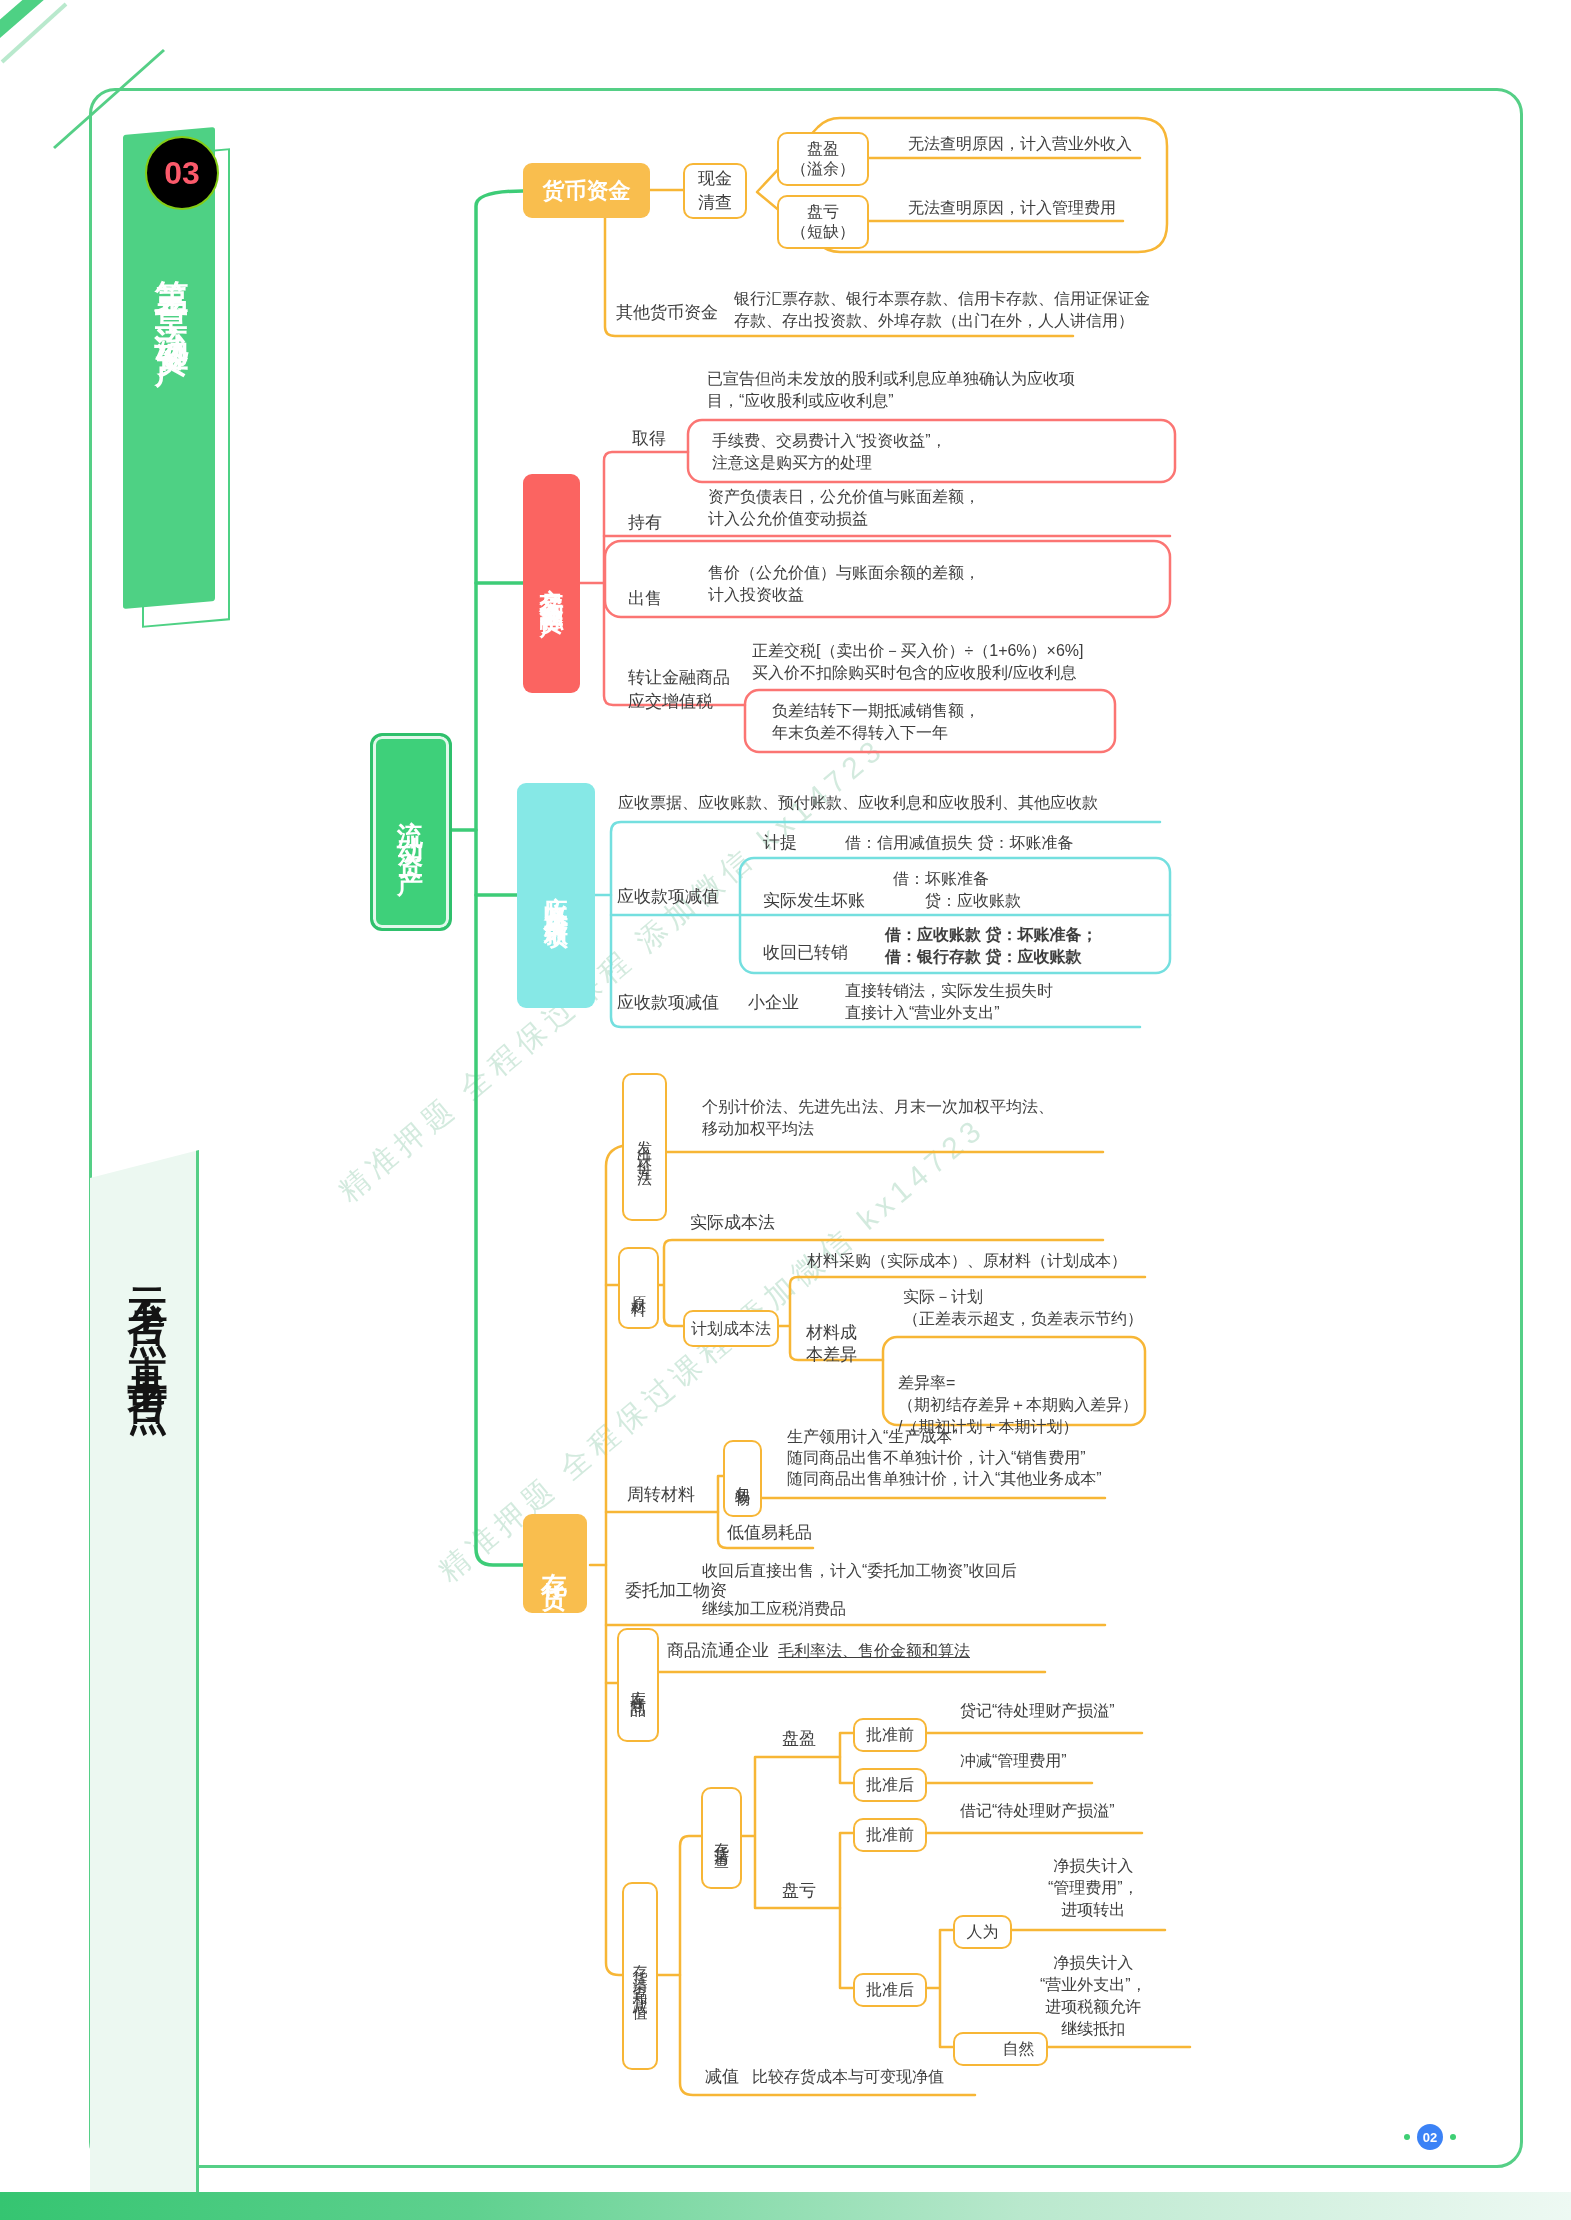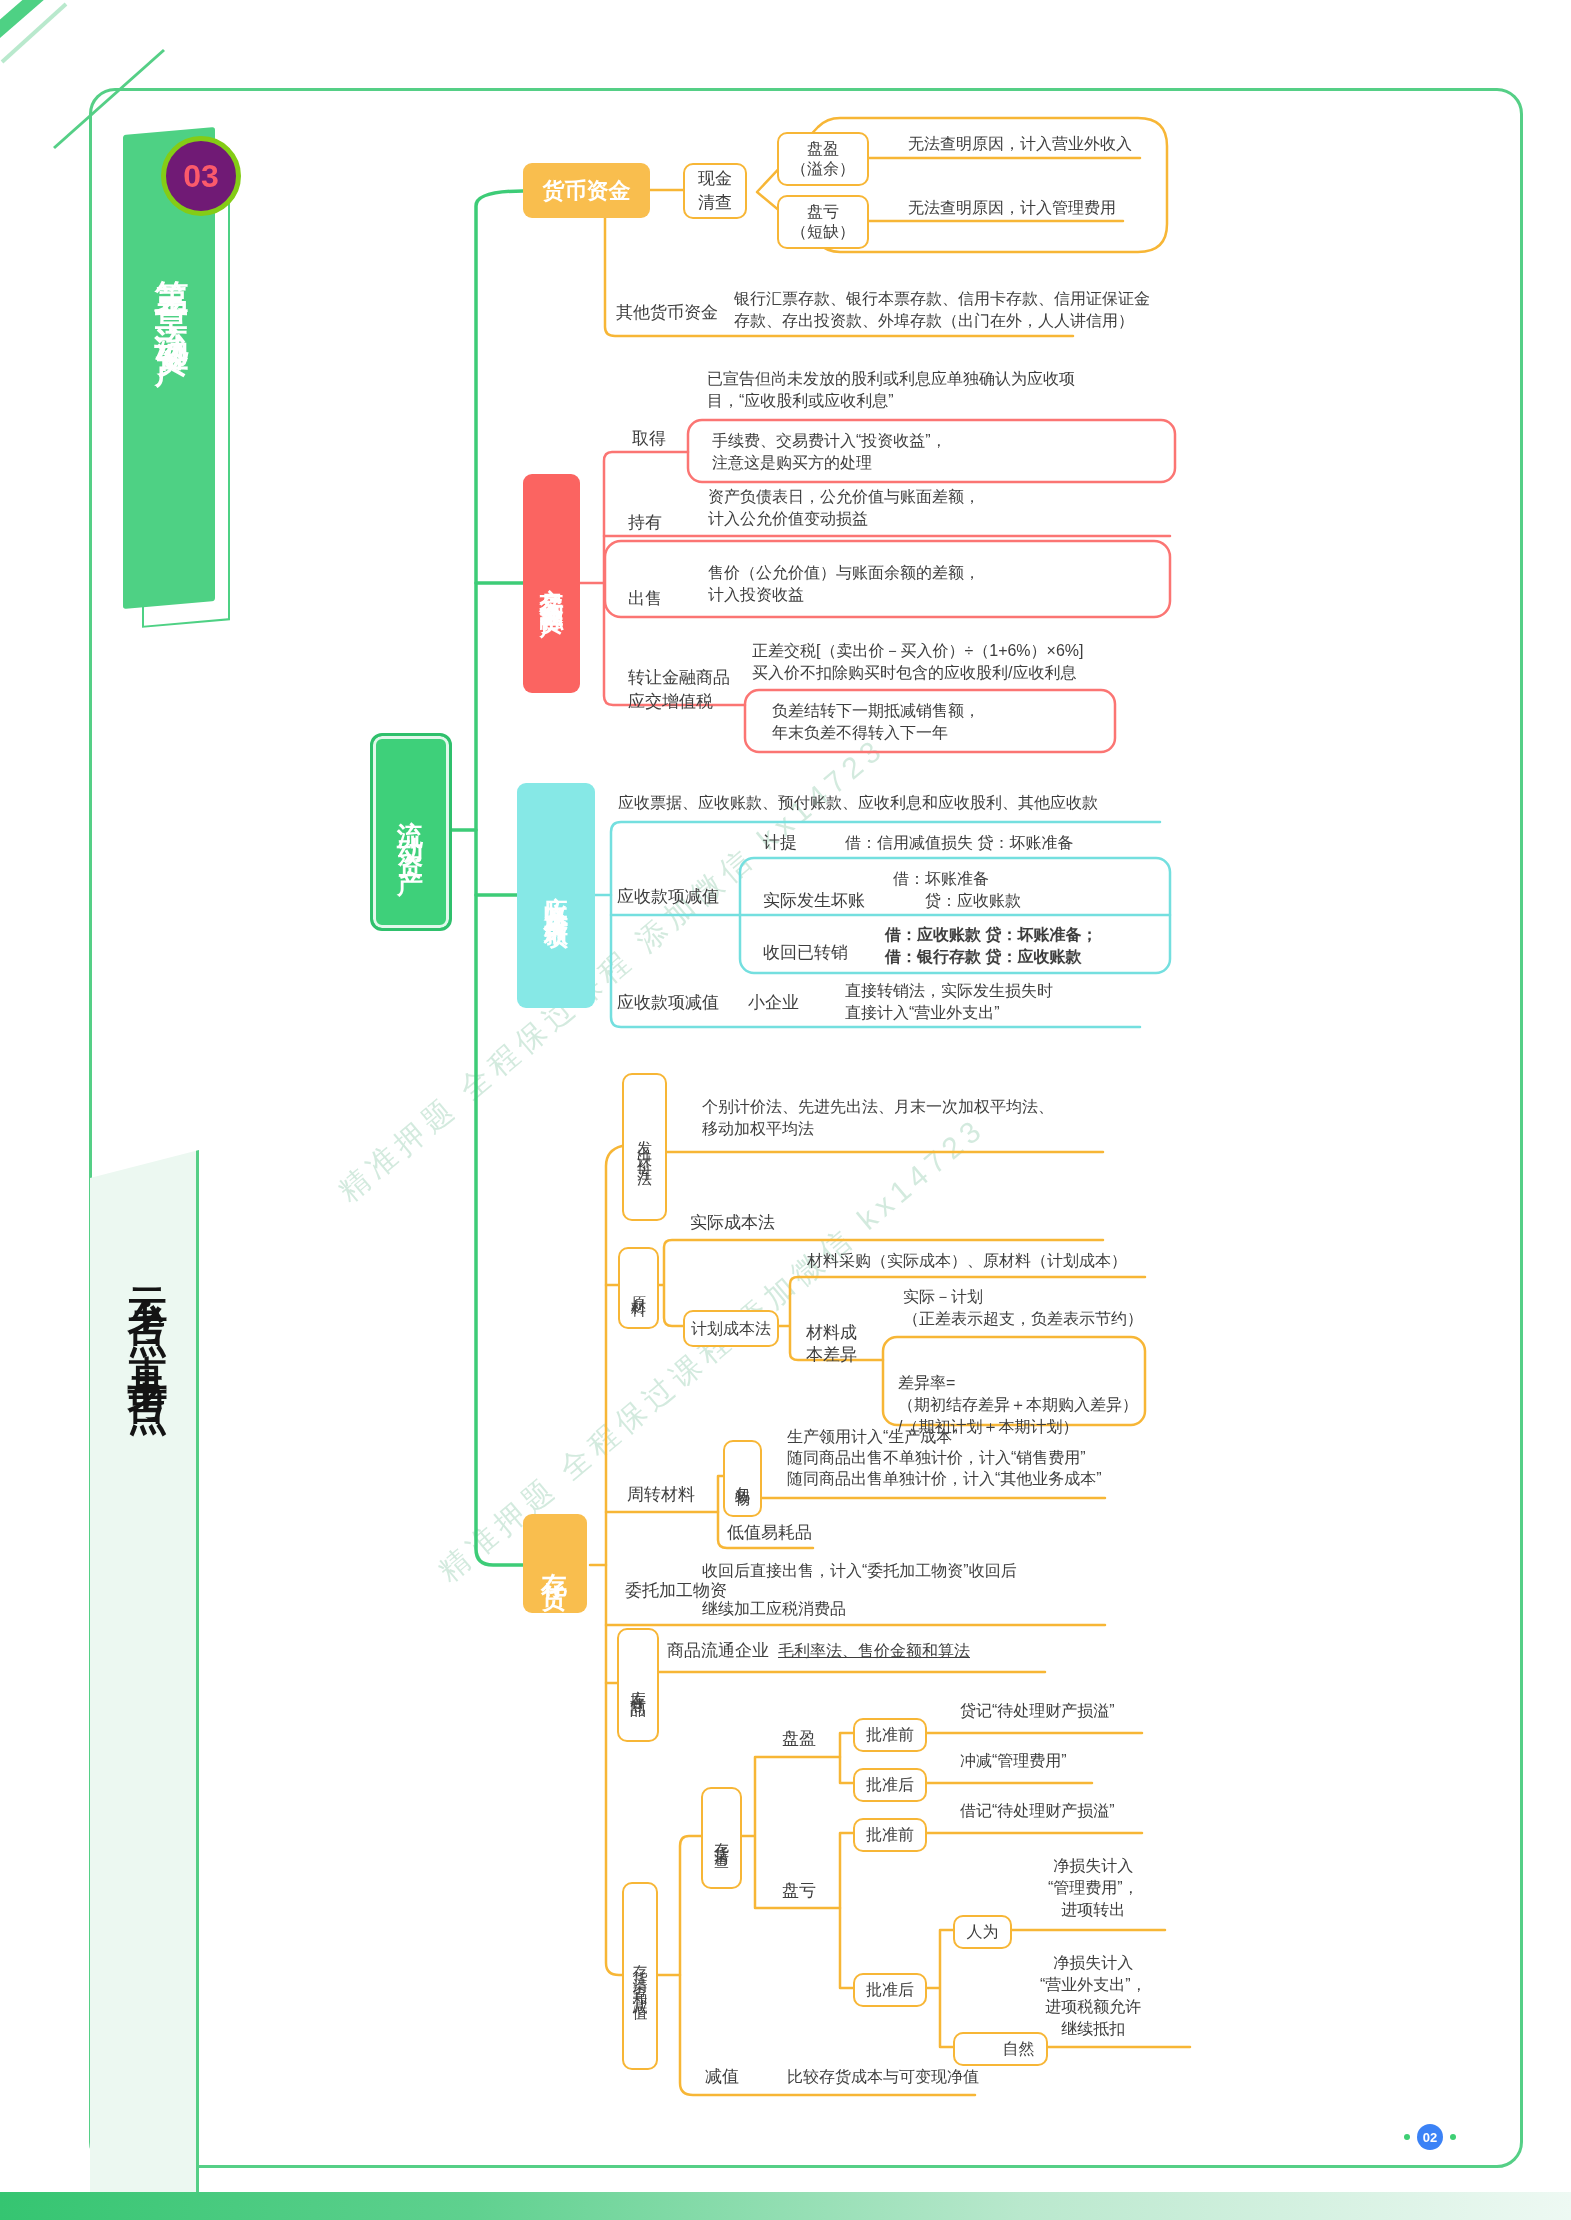--- a/index.html
+++ b/index.html
@@ -3,21 +3,21 @@
 <meta charset="utf-8">
 <style>
   html,body{margin:0;padding:0;}
   body{width:1571px;height:2220px;position:relative;background:#ffffff;
        font-family:"Liberation Sans","DejaVu Sans",sans-serif;overflow:hidden;}
   .abs{position:absolute;}
   
   .frame{left:89px;top:88px;width:1428px;height:2074px;border:3px solid #55cf86;border-radius:26px;z-index:0;}
   .ribbon-back{left:142px;top:152px;width:84px;height:468px;background:#fff;border:2px solid #4ed184;transform:skewY(-5deg);z-index:1;}
   .ribbon{left:123px;top:131px;width:92px;height:474px;background:#4ed184;transform:skewY(-5deg);border-radius:3px;z-index:2;}
-  .badge{left:161px;top:136px;width:70px;height:70px;border-radius:50%;background:#701a75;border:5px solid #84cc16;
+  .badge{left:145px;top:136px;width:70px;height:70px;border-radius:50%;background:#000000;border:2px solid #84cc16;
          color:#fb5a6b;font-size:32px;font-weight:bold;display:flex;align-items:center;justify-content:center;z-index:4;}
   .ribbon-title{left:149px;top:252px;writing-mode:vertical-rl;font-size:34px;font-weight:bold;color:#ffffff;
                 letter-spacing:9px;z-index:3;white-space:pre;}
   .side-panel{left:90px;top:1150px;width:106px;height:1070px;background:#ecf8f1;border-right:3px solid #55cf86;
               clip-path:polygon(0 28px,100% 0,100% 100%,0 100%);z-index:1;}
   .side-title{left:120px;top:1258px;writing-mode:vertical-rl;font-family:"Liberation Serif","DejaVu Serif",serif;
               font-size:40px;font-weight:600;color:#141414;letter-spacing:13px;z-index:2;}
   .band{left:0;top:2192px;width:1571px;height:28px;z-index:5;
         background:linear-gradient(90deg,#35c571 0%,#5fd18f 30%,#b9e8cd 65%,#eef9f3 100%);}
   .pagenum{left:1404px;top:2124px;display:flex;align-items:center;gap:7px;z-index:6;}
@@ -219,13 +219,13 @@
 <div class="obox" style="left:953px;top:1915px;width:55px;height:30px;">人为</div>
 <div class="t" style="left:1048px;top:1855px;text-align:center;">净损失计入
 “管理费用”，
 进项转出</div>
 <div class="obox" style="left:953px;top:2032px;width:55px;height:30px;padding-left:36px;">自然</div>
 <div class="t" style="left:1040px;top:1952px;text-align:center;">净损失计入
 “营业外支出”，
 进项税额允许
 继续抵扣</div>
 <div class="t lbl" style="left:705px;top:2066px;">减值</div>
-<div class="t" style="left:787px;top:2066px;">比较存货成本与可变现净值</div>
+<div class="t" style="left:752px;top:2066px;">比较存货成本与可变现净值</div>
 
 </body></html>

